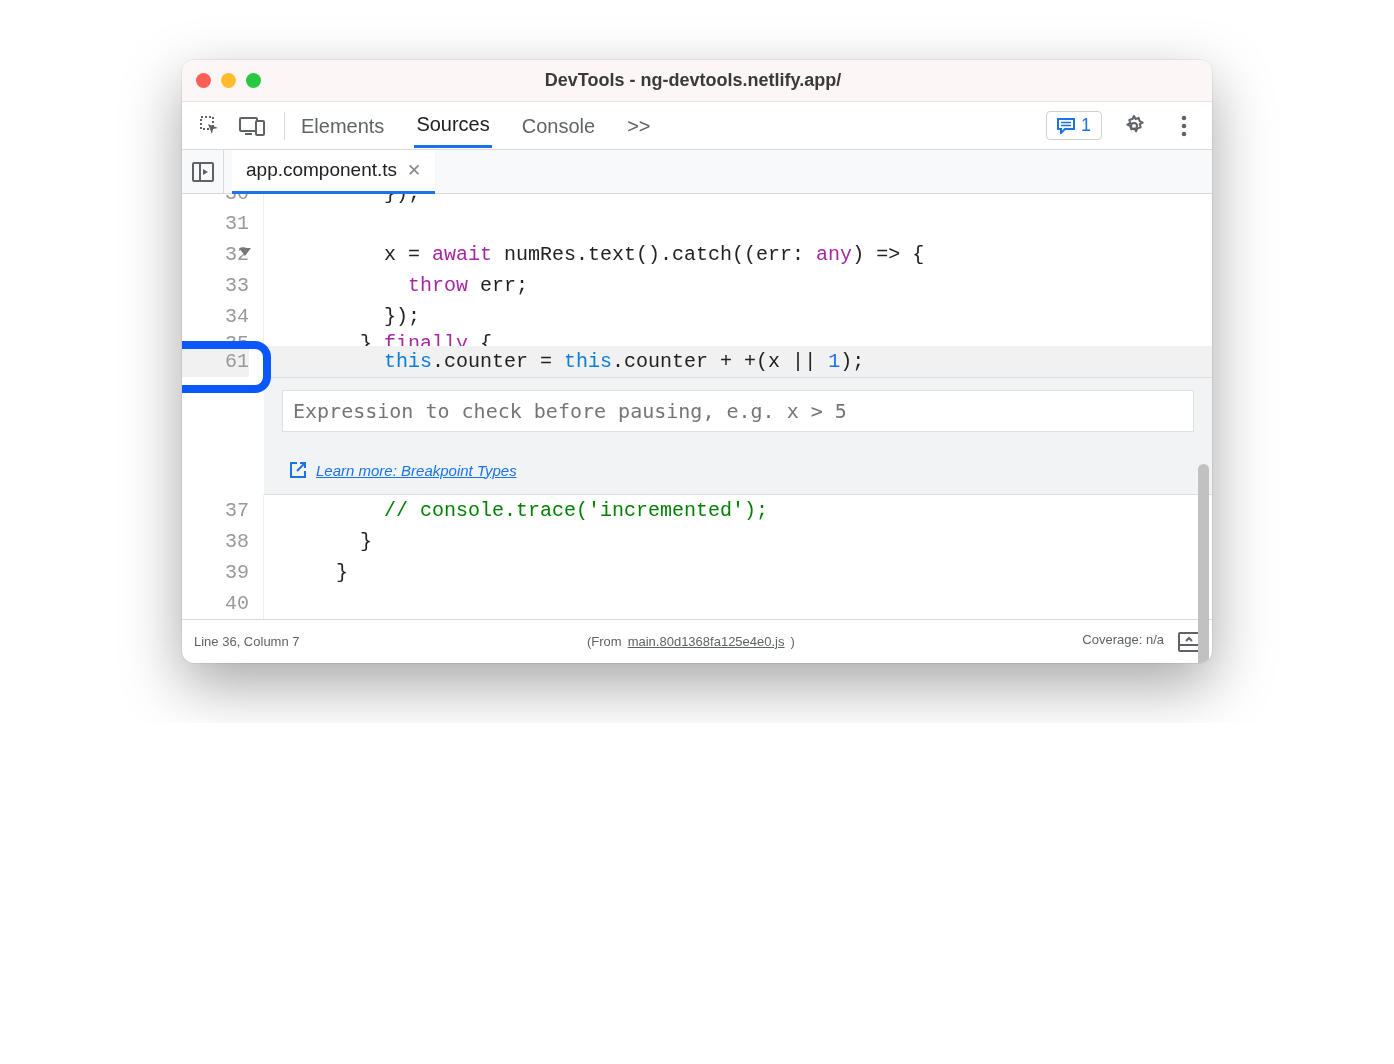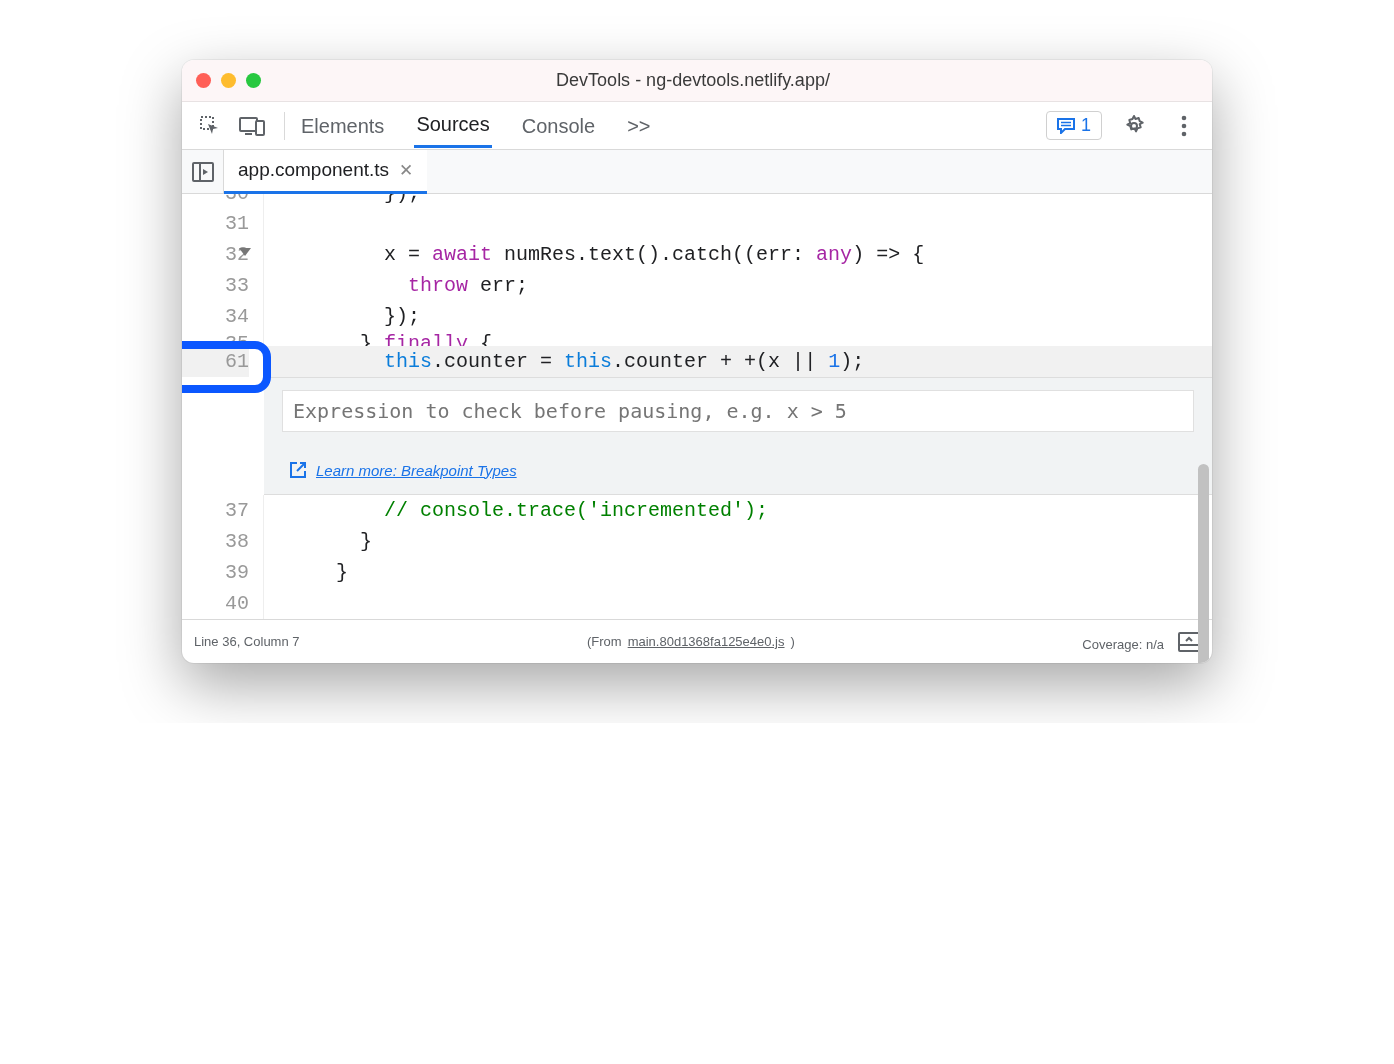--- a/index.html
+++ b/index.html
@@ -27,21 +27,21 @@
   position: relative;
   border-bottom: 1px solid #e8e2e3;
 }
 .traffic { display: flex; gap: 10px; }
 .tl { width: 15px; height: 15px; border-radius: 50%; }
 .tl.red { background: #ff5f57; }
 .tl.yellow { background: #febc2e; }
 .tl.green { background: #28c840; }
 .title {
   position: absolute; left: 0; right: 8px; text-align: center;
-  font-size: 18px; font-weight: 400; color: #3a3a3a;
+  font-size: 18px; font-weight: 700; color: #3a3a3a;
 }
 .toolbar {
   height: 48px;
   border-bottom: 1px solid #d9d9d9;
   display: flex;
   align-items: center;
   padding: 0 10px;
   gap: 6px;
 }
 .tb-icon {
@@ -59,20 +59,21 @@
 .issues-badge {
   display: flex; align-items: center; gap: 6px;
   border: 1px solid #d0d0d0; border-radius: 4px;
   padding: 3px 10px; color: #1a73e8; font-size: 18px;
 }
 .filetabs {
   display: flex; align-items: center;
   border-bottom: 1px solid #d9d9d9;
   background: #f8f9fa;
   height: 44px;
+  gap: 8px;
 }
 .navtoggle {
   width: 42px; height: 44px;
   display: flex; align-items: center; justify-content: center;
   border-right: 1px solid #d9d9d9;
   color: #5f6368;
 }
 .filetab {
   display: flex; align-items: center; gap: 10px;
   padding: 0 14px; height: 44px;
@@ -166,21 +167,21 @@
 
 .statusbar {
   height: 44px;
   border-top: 1px solid #d9d9d9;
   display: flex; align-items: center;
   padding: 0 12px;
   font-size: 13px; color: #5f6368;
   gap: 20px;
 }
 .statusbar .sb-center { margin-left: auto; display: flex; gap: 6px; }
-.statusbar .sb-right { margin-left: auto; display: flex; align-items: flex-end; gap: 14px; }
+.statusbar .sb-right { margin-left: auto; display: flex; align-items: flex-start; gap: 14px; }
 .statusbar .ul { text-decoration: underline; color: #5f6368; }
 
 .scrollthumb {
   position: absolute; right: 3px; top: 270px;
   width: 11px; height: 235px;
   background: #c1c1c1;
   border-radius: 6px;
 }
 
 svg { display: block; }

